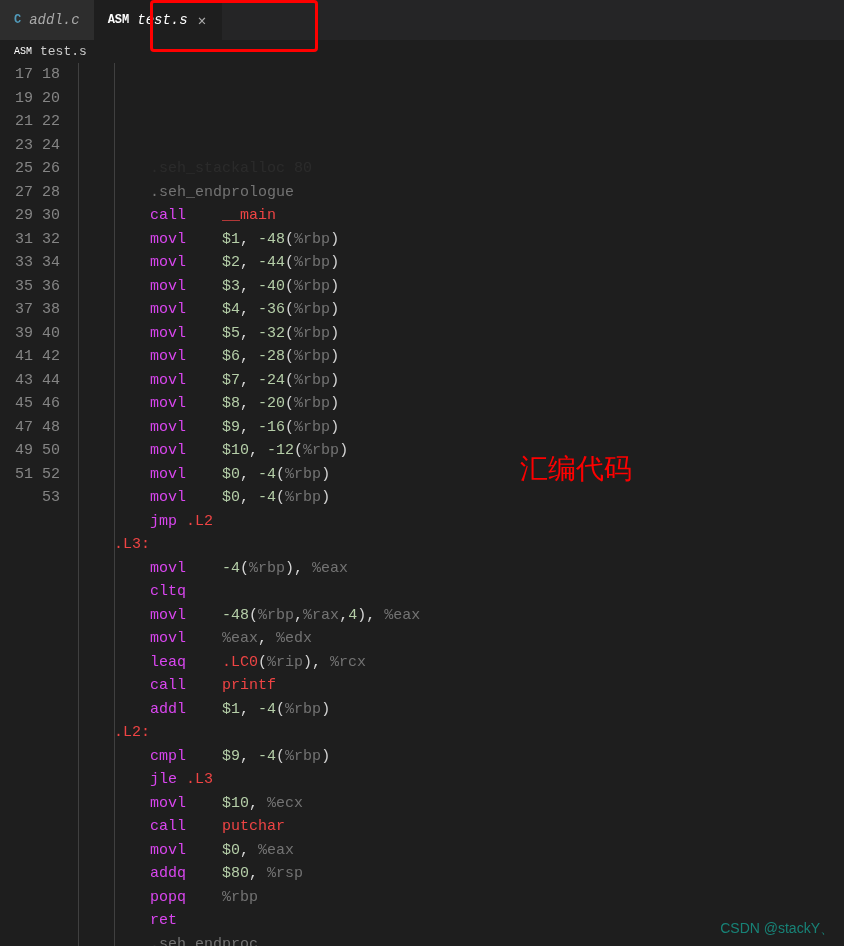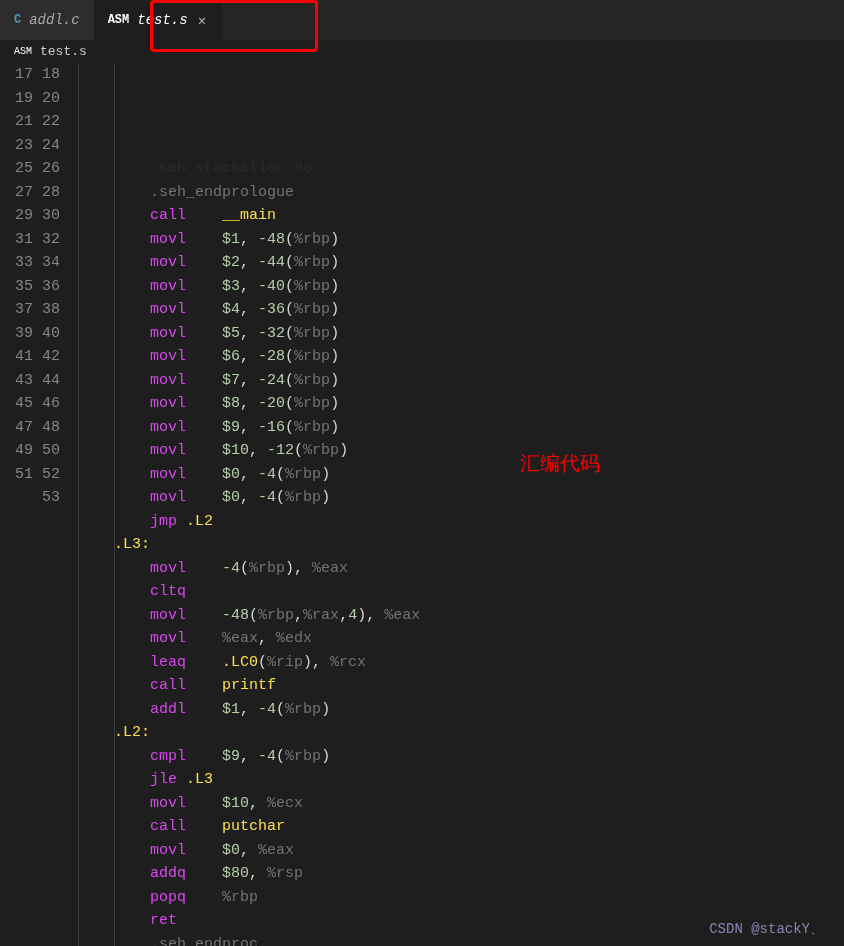--- a/index.html
+++ b/index.html
@@ -12,27 +12,27 @@
   .lang-c{color:#519aba}
   .lang-asm{color:#ffffff;font-size:10px}
   .tab-close{color:#aaa;font-size:14px;padding:0 2px;font-style:normal}
   .highlight-box{position:absolute;border:3px solid #ff0000;border-radius:4px;pointer-events:none}
   .breadcrumb{display:flex;align-items:center;padding:4px 14px;gap:8px;font-size:13px;color:#ccc;background:#1e1e1e}
   .editor{display:flex;position:relative}
   .gutter{width:60px;text-align:right;padding-right:18px;color:#858585;user-select:none;line-height:23.5px;font-size:15px}
   .code{flex:1;white-space:pre;line-height:23.5px;font-size:15px;position:relative}
   .dir{color:#737373}
   .mn{color:#d946ef}
-  .lbl{color:#fde047}
+  .lbl{color:#ef4444}
   .reg{color:#737373}
   .num{color:#b5cea8}
   .pln{color:#d4d4d4}
   .pun{color:#d4d4d4}
-  .overlay-text{position:absolute;color:#ff0000;font-size:20px;font-family:'Microsoft YaHei',sans-serif}
-  .watermark{position:absolute;right:20px;bottom:8px;color:#c4b5fd;font-size:14px;font-family:Liberation Mono, monospace;opacity:.65}
+  .overlay-text{position:absolute;color:#ff0000;font-size:28px;font-family:'Microsoft YaHei',sans-serif}
+  .watermark{position:absolute;right:10px;bottom:8px;color:#14b8a6;font-size:14px;font-family:Liberation Sans, sans-serif;opacity:.65}
   .guide{position:absolute;top:0;bottom:0;width:1px;background:#404040}
 </style>
 </head>
 <body>
 <div class="root">
 
   <div class="tabs" id="tabbar">
       <div class="tab inactive">
         <span class="lang lang-c">C</span>
         <span>addl.c</span>

